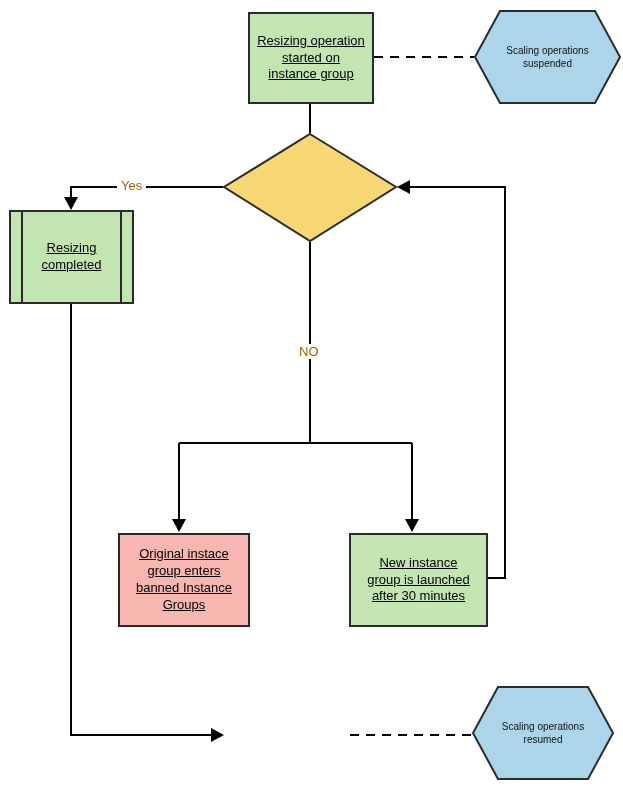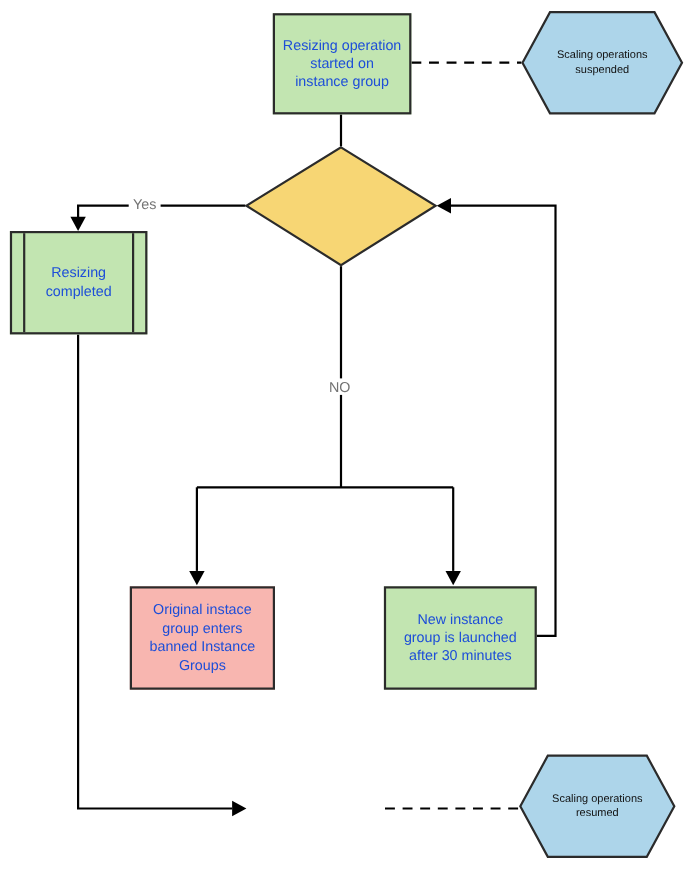--- a/index.html
+++ b/index.html
@@ -25,22 +25,23 @@
   .node {
     position: absolute;
     box-sizing: border-box;
     border: 2px solid #2b2b2b;
     display: flex;
     align-items: center;
     justify-content: center;
     text-align: center;
     font-size: 13px;
     line-height: 1.3;
-    color: #1d4ed8;
+    color: #000000;
     white-space: pre-line;
+    text-decoration: underline;
   }
   .node.green { background: #c2e5b1; }
   .node.pink  { background: #f8b6b0; }
   .bar {
     position: absolute;
     top: 0;
     bottom: 0;
     width: 2px;
     background: #2b2b2b;
   }
@@ -55,21 +56,21 @@
     font-size: 10px;
     line-height: 1.3;
     color: #111111;
     white-space: pre-line;
     pointer-events: none;
   }
   .edge-label {
     position: absolute;
     background: #ffffff;
     font-size: 13px;
-    color: #737373;
+    color: #a16207;
     padding: 0 4px;
     text-align: center;
   }
 </style>
 </head>
 <body>
 
 <div class="canvas">
 
   <svg class="wires" viewBox="0 0 623 792" xmlns="http://www.w3.org/2000/svg">

